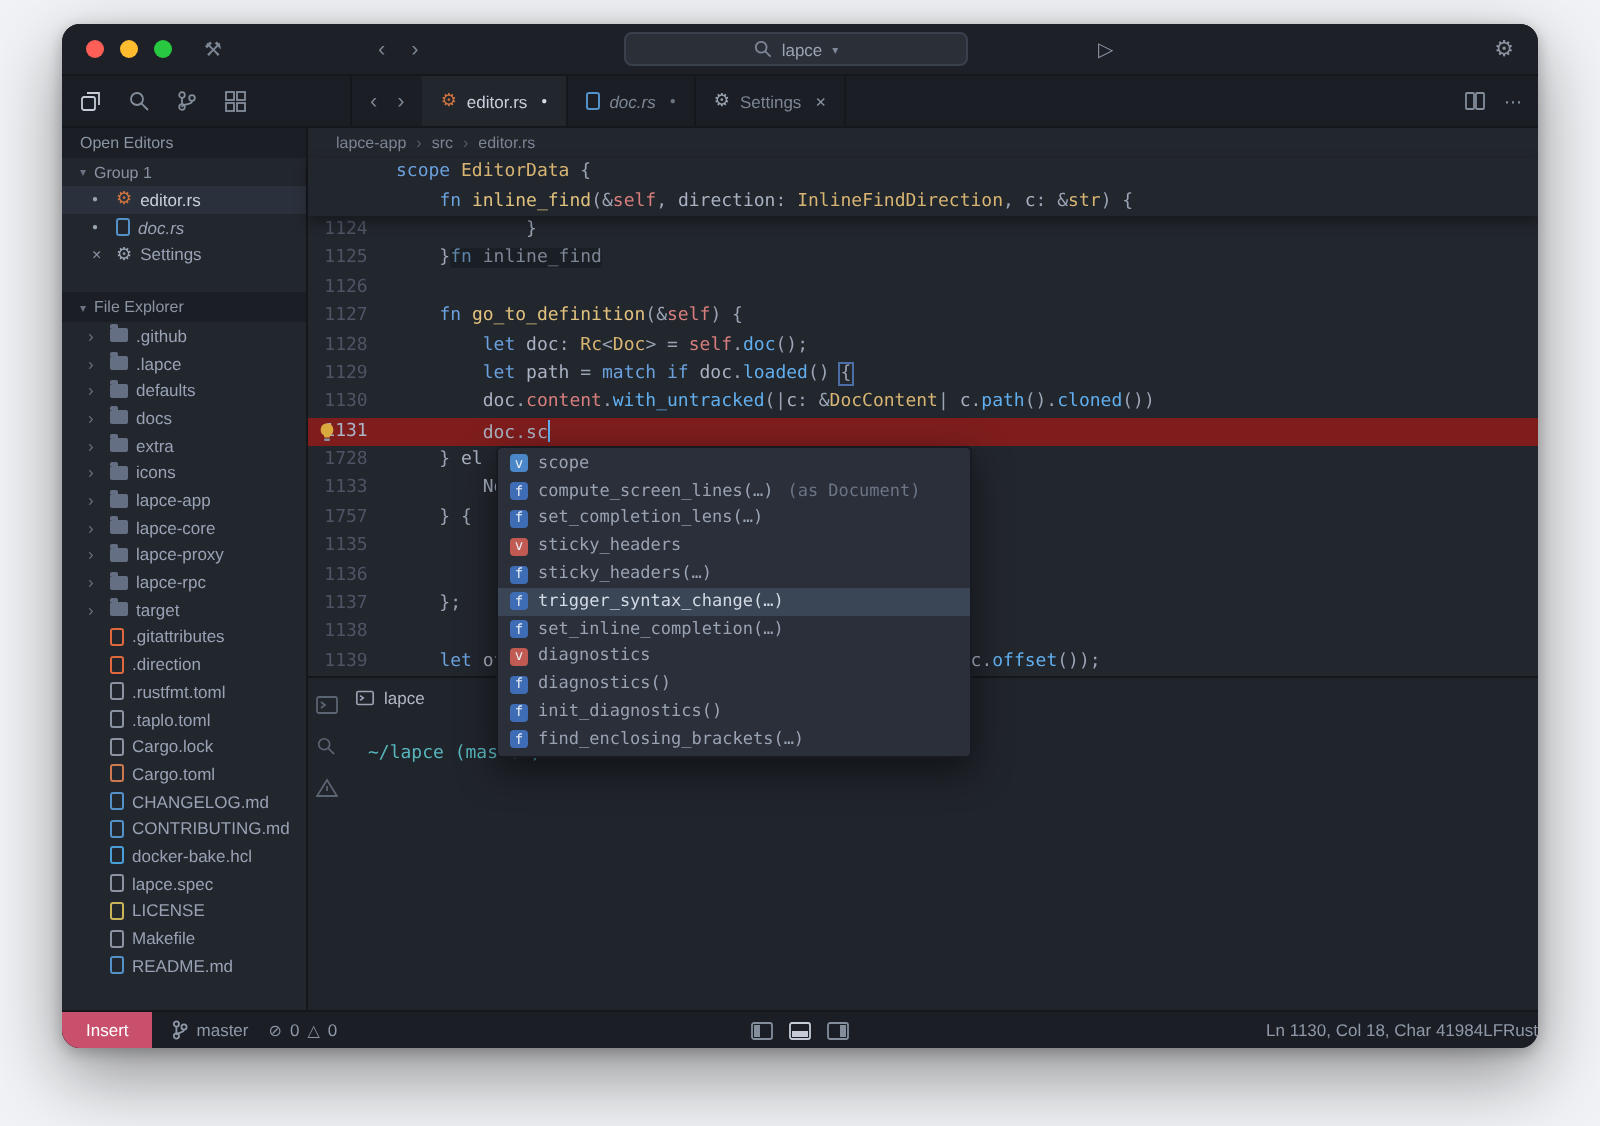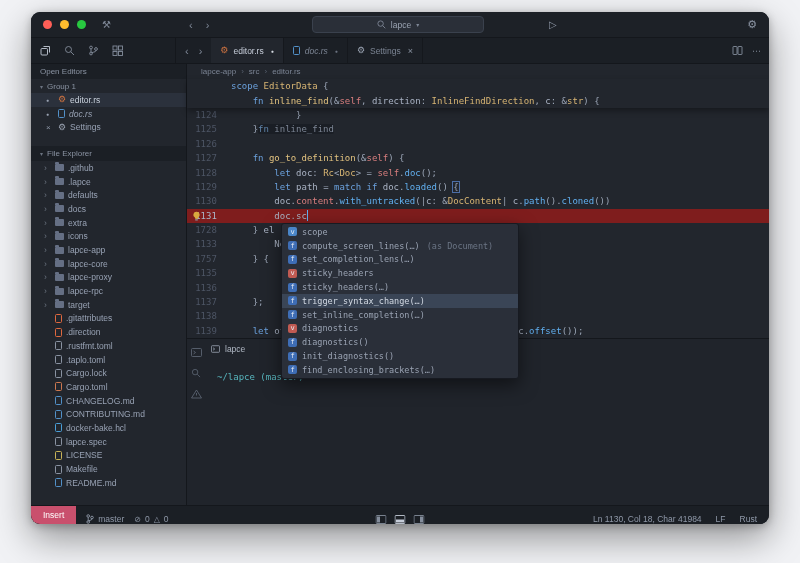--- a/index.html
+++ b/index.html
@@ -27,21 +27,21 @@
 #tabs{display:flex}
 .tab{display:flex;align-items:center;gap:5px;padding:0 9px;border-right:1px solid #15181d;color:#7c8594;font-size:8.5px}
 .tab.active{background:#22262d;color:#c8cfdb}
 .italic{font-style:italic}
 .tab-ind.dot{font-size:5px;color:#d6dbe3;margin-left:2px}
 .tab-ind.dot.dim{color:#6b7380}
 .tab-ind.close{color:#8a93a2;font-size:9px;margin-left:2px}
 .tabstrip-right{position:absolute;right:8px;top:0;bottom:0;display:flex;align-items:center;gap:9px;color:#8a93a2}
 
 .body{display:flex;height:441px}
-.sidebar{width:156px;border-right:1px solid #14171c;background:#22262d;overflow:hidden;flex:none}
+.sidebar{width:123px;border-right:1px solid #14171c;background:#22262d;overflow:hidden;flex:none}
 .side-header{height:15px;background:#1b1f25;display:flex;align-items:center;padding-left:9px;gap:4px;color:#8a93a2;font-size:8px}
 .side-subheader{height:14px;display:flex;align-items:center;padding-left:9px;gap:4px;color:#8a93a2;font-size:8px}
 .hdr-caret{font-size:6px;color:#6b7380}
 .side-row{height:13.7px;display:flex;align-items:center;padding-left:15px;color:#98a2b4;font-size:8.5px;gap:4px;white-space:nowrap;overflow:hidden}
 .side-row.active{background:#2b313c;color:#c9d1dc}
 .side-spacer{height:12px}
 .prefix-dot{font-size:5px;color:#9aa3b2;width:8px;flex:none}
 .prefix-close{font-size:8px;color:#8a93a2;width:8px;flex:none}
 .tree-row{padding-left:13px}
 .tree-chev{width:7px;color:#6b7380;font-size:8.5px;flex:none}
@@ -72,27 +72,27 @@
 .pop-row{height:13.8px;display:flex;align-items:center;gap:5px;padding:0 6px;font-size:8.5px;color:#9aa3b3;font-family:"DejaVu Sans Mono",monospace;white-space:nowrap}
 .pop-row.selected{background:#3a4556;color:#d3dae4}
 .pop-kind{width:9px;height:9px;border-radius:2px;color:#e9eef5;font-size:7px;display:flex;align-items:center;justify-content:center;flex:none}
 .pop-detail{color:#6b7585;margin-left:2px}
 
 .panel{height:167px;border-top:1px solid #14171c;background:#20242b;position:relative;z-index:1}
 .panel-strip{position:absolute;left:0;top:9px;width:18px;display:flex;flex-direction:column;align-items:center;gap:11px}
 .panel-tabs{display:flex;align-items:center;gap:5px;padding:5px 0 0 24px;color:#b0b8c4;font-size:8.5px}
 .panel-content{padding:18px 0 0 30px;font-family:"DejaVu Sans Mono",monospace;font-size:9px;color:#58b7bf}
 
-.statusbar{height:19px;background:#1b1f25;border-top:1px solid #14171c;display:flex;align-items:flex-end;font-size:8.5px;color:#8f98a8;position:relative}
+.statusbar{height:19px;background:#1b1f25;border-top:1px solid #14171c;display:flex;align-items:center;font-size:8.5px;color:#8f98a8;position:relative}
 .mode{height:100%;display:flex;align-items:center;padding:0 12px;background:#c9506d;color:#ffffff}
 .branch{display:flex;align-items:center;gap:4px;margin-left:10px}
 .diag{display:flex;align-items:center;gap:4px;margin-left:10px}
 .dicon{font-size:8px;color:#8a93a2}
 .panel-toggles{position:absolute;left:50%;transform:translateX(-50%);display:flex;gap:8px;align-items:center}
-.status-right{margin-left:auto;display:flex;gap:14px;padding-right:12px}
+.status-right{margin-left:auto;display:flex;}
 svg{display:block}
 </style>
 </head>
 <body>
 
 <div class="screen">
 <div class="window">
 
   <div class="titlebar">
     <div class="traffic">

